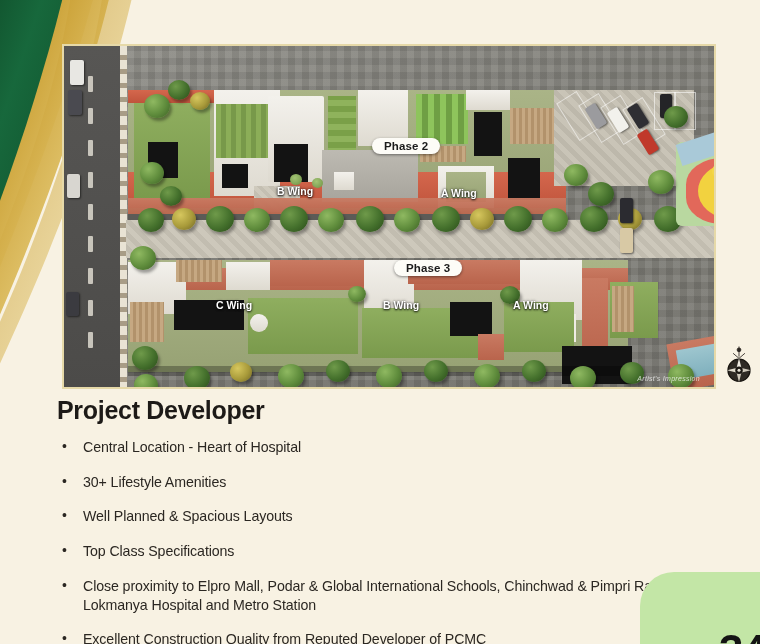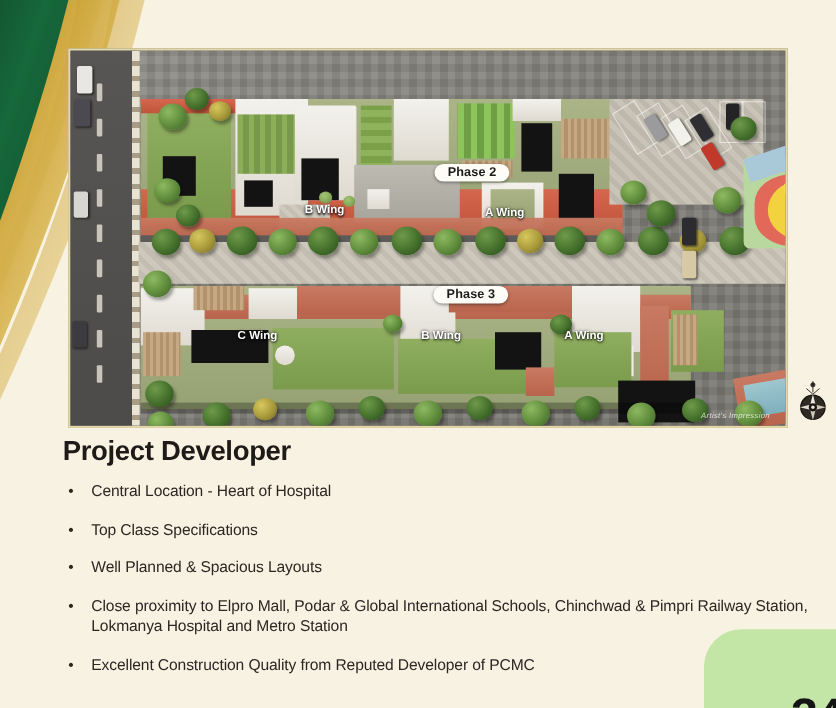--- a/index.html
+++ b/index.html
@@ -290,21 +290,21 @@
     <div class="tree" style="left:410px;top:318px;width:26px;height:24px;"></div>
     <div class="tree d" style="left:458px;top:314px;width:24px;height:22px;"></div>
     <div class="tree" style="left:506px;top:320px;width:26px;height:24px;"></div>
     <div class="tree d" style="left:556px;top:316px;width:24px;height:22px;"></div>
     <div class="tree" style="left:604px;top:318px;width:26px;height:24px;"></div>
     <div class="tree d" style="left:436px;top:240px;width:20px;height:18px;"></div>
     <div class="tree" style="left:284px;top:240px;width:18px;height:16px;"></div>
     <div class="shrub" style="left:226px;top:128px;width:12px;height:11px;"></div>
     <div class="shrub" style="left:248px;top:132px;width:11px;height:10px;"></div>
 
-    <div class="phase-pill" style="left:331px;top:92px;margin-top:11px;">Phase 2</div>
+    <div class="phase-pill" style="left:308px;top:92px;">Phase 2</div>
     <div class="phase-pill" style="left:330px;top:214px;">Phase 3</div>
 
     <div class="wing-label" style="left:213px;top:139px;">B Wing</div>
     <div class="wing-label" style="left:377px;top:141px;">A Wing</div>
 
     <div class="wing-label" style="left:152px;top:253px;">C Wing</div>
     <div class="wing-label" style="left:319px;top:253px;">B Wing</div>
     <div class="wing-label" style="left:449px;top:253px;">A Wing</div>
 
     <div class="watermark">Artist's Impression</div>
@@ -329,22 +329,23 @@
         <circle cx="20" cy="28" r="4.4" fill="#1a1712"></circle>
         <circle cx="20" cy="28" r="1.8" fill="#e8e3d6"></circle>
       </g>
     </svg>
   </div>
 
   <div class="headline">Project Developer</div>
 
   <div class="bullets">
     <div class="bullet">Central Location - Heart of Hospital</div>
+    <div class="bullet">30+ Lifestyle Amenities</div>
+    <div class="bullet">Well Planned &amp; Spacious Layouts</div>
     <div class="bullet">Top Class Specifications</div>
-    <div class="bullet">Well Planned &amp; Spacious Layouts</div>
     <div class="bullet" style="width:672px;">Close proximity to Elpro Mall, Podar &amp; Global International Schools, Chinchwad &amp; Pimpri Railway Station, Lokmanya Hospital and Metro Station</div>
     <div class="bullet">Excellent Construction Quality from Reputed Developer of PCMC</div>
   </div>
 
   <div class="green-panel">
     <span class="pagenum">34</span>
   </div>
 
 </div>
 

